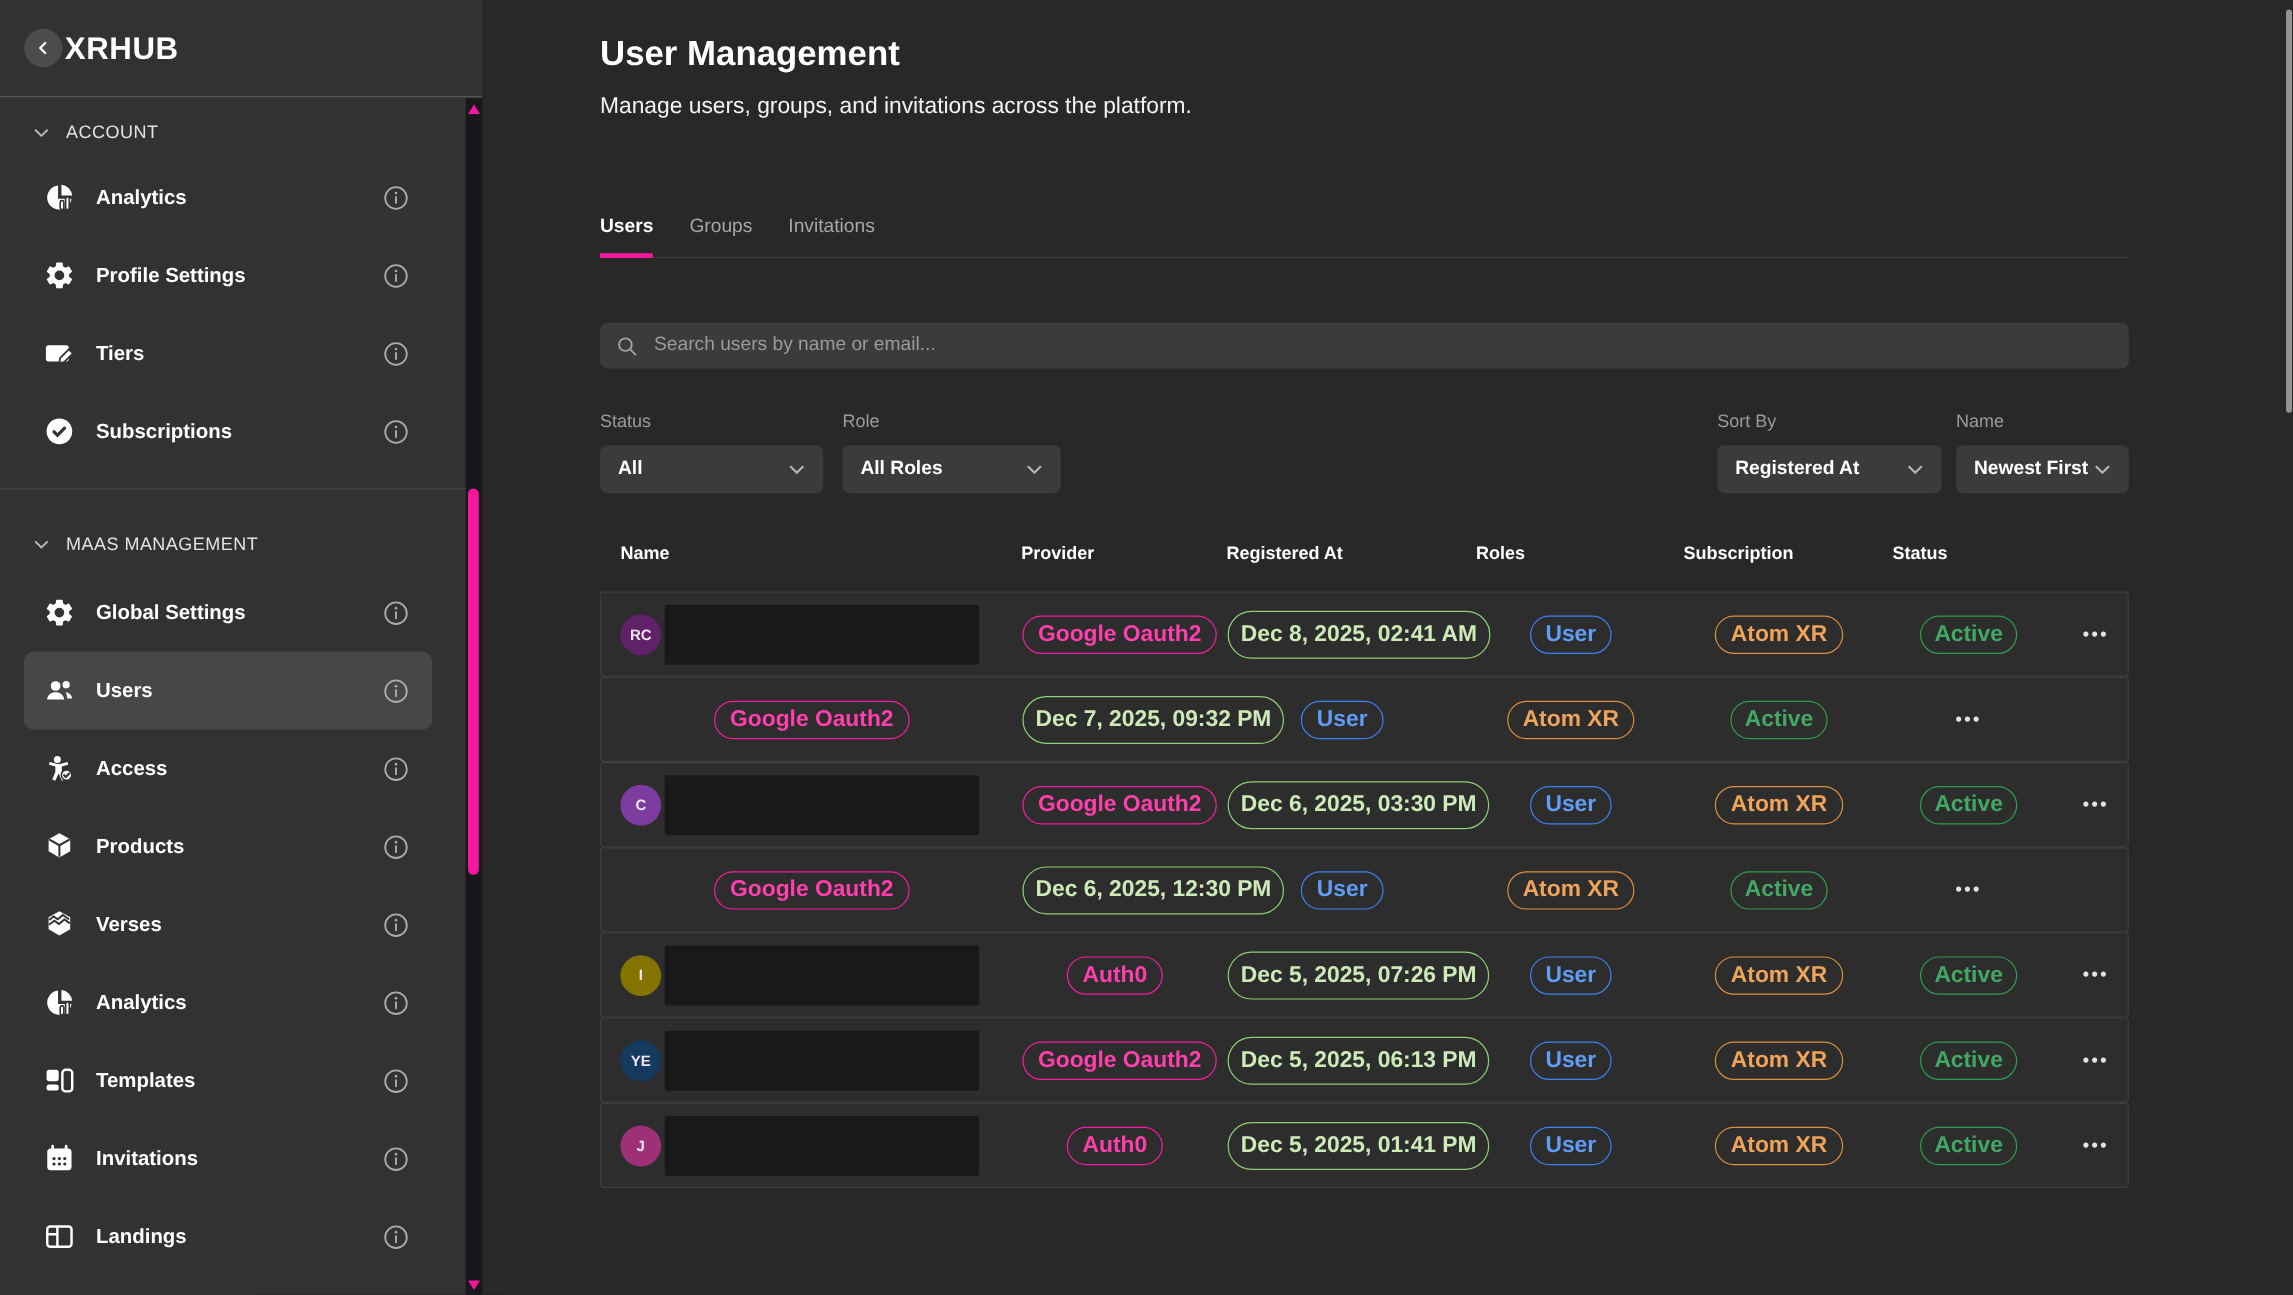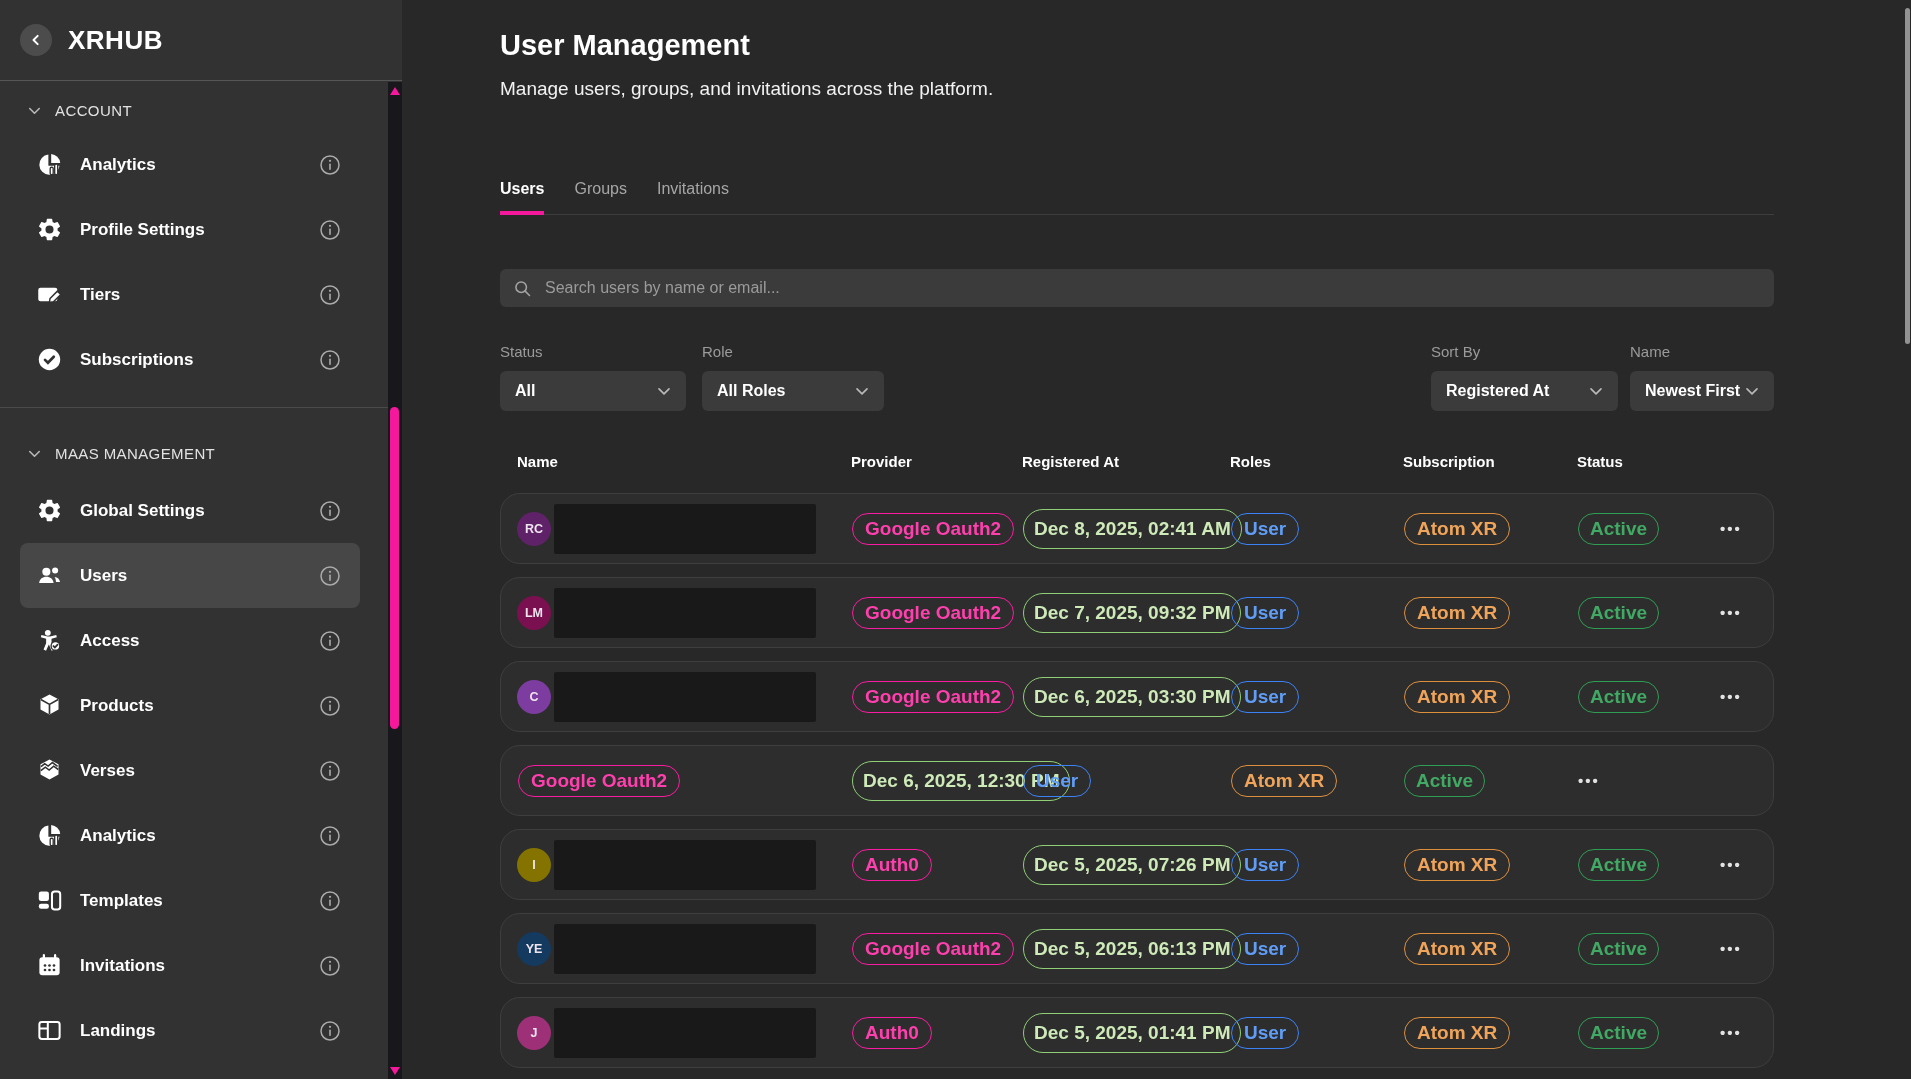--- a/index.html
+++ b/index.html
@@ -5,21 +5,21 @@
   * { box-sizing: border-box; }
   html,body { margin:0; padding:0; background:#1e1e1e; }
   body { font-family:"Liberation Sans", sans-serif; }
   .app { position:relative; width:1911px; height:1079px; background:#282828; overflow:hidden; }
 
   
   .sidebar { position:absolute; left:0; top:0; bottom:0; width:402px; background:#323232; }
   .sidebar-header { height:81px; display:flex; align-items:center; padding-left:20px; border-bottom:1px solid #565656; }
   .back-button { width:32px; height:32px; border-radius:50%; background:#4c4c4c; display:flex; align-items:center; justify-content:center; cursor:pointer; flex:none; }
   .back-button svg { width:20px; height:20px; }
-  .brand { font-size:26px; font-weight:800; color:#fff; margin-left:16px; letter-spacing:.5px; }
+  .brand { font-size:26px; font-weight:800; color:#fff; margin-left:2px; letter-spacing:.5px; }
 
   .nav { position:absolute; top:82px; left:0; right:14px; bottom:0; overflow:hidden; }
   .section-header { display:flex; align-items:center; height:44px; margin-top:6px; padding-left:25px; gap:11px; color:#e2e2e2; font-size:15px; letter-spacing:.4px; cursor:pointer; }
   .section-header.maas { height:50px; margin-top:20px; }
   .section-header .chev { width:19px; height:19px; flex:none; display:flex; }
   .nav-divider { height:1px; background:#4a4a4a; margin-top:15px; }
 
   .nav-item { height:65px; margin:0 28px 0 20px; padding:0 18px 0 16px; display:flex; align-items:center; border-radius:8px; cursor:pointer; }
   .nav-item.active { background:#474747; }
   .nav-icon { width:27px; height:27px; flex:none; display:flex; }
@@ -54,21 +54,21 @@
   .filter-label { font-size:15px; color:#9b9b9b; display:block; margin-bottom:11px; }
   .select { height:40px; background:#3b3b3b; border-radius:6px; display:flex; align-items:center; justify-content:space-between; padding:0 12px 0 15px; cursor:pointer; }
   .select .value { font-size:16px; font-weight:700; color:#fff; }
   .select .chev { width:20px; height:20px; display:flex; }
   .w-status { width:186px; } .w-role { width:182px; } .w-sort { width:187px; } .w-order { width:144px; }
 
   .grid-cols { display:grid; grid-template-columns:334px 171px 208px 173px 174px 142px 1fr; }
   .table-header { margin-top:42px; }
   .th { font-size:15px; font-weight:700; color:#fff; padding-left:17px; line-height:18px; }
   .rows { margin-top:22px; }
-  .row-card { align-items:center; height:71px; background:#2d2d2d; border:1px solid #3e3e3e; border-radius:20px; margin-bottom:13px; }
+  .row-card { align-items:center; height:71px; background:#2d2d2d; border:1px solid #3e3e3e; border-radius:3px; margin-bottom:0;text-align:center; }
   .cell { padding-left:17px; }
   .name-cell { display:flex; align-items:center; padding-left:16px; }
   .avatar { width:34px; height:34px; border-radius:50%; color:#eee4ee; font-size:12.5px; font-weight:700; display:flex; align-items:center; justify-content:center; flex:none; }
   .redacted { width:262px; height:50px; background:#191919; margin-left:3px; border-radius:2px; }
 
   .pill { display:inline-block; border-radius:999px; font-size:19px; font-weight:700; padding:4px 12px; border:1.5px solid; white-space:nowrap; }
   .pill-provider { color:#ff3fae; border-color:#f91ba1; }
   .pill-date { color:#cdeab8; border-color:#8fd077; padding:8px 10px; }
   .pill-role { color:#5f9df6; border-color:#3b82f6; }
   .pill-sub { color:#efa45a; border-color:#dd8f3d; }
@@ -471,24 +471,20 @@
             <div class="cell">
               <span class="pill pill-sub">Atom XR</span>
             </div>
             <div class="cell">
               <span class="pill pill-status">Active</span>
             </div>
             <div class="row-menu">•••</div>
           </div>
 
           <div class="grid-cols row-card">
-            <div class="name-cell">
-              <div class="avatar" style="background: rgb(122, 16, 80);">LM</div>
-              <div class="redacted"></div>
-            </div>
             <div class="cell">
               <span class="pill pill-provider">Google Oauth2</span>
             </div>
             <div class="cell">
               <span class="pill pill-date">Dec 7, 2025, 09:32 PM</span>
             </div>
             <div class="cell">
               <span class="pill pill-role">User</span>
             </div>
             <div class="cell">

